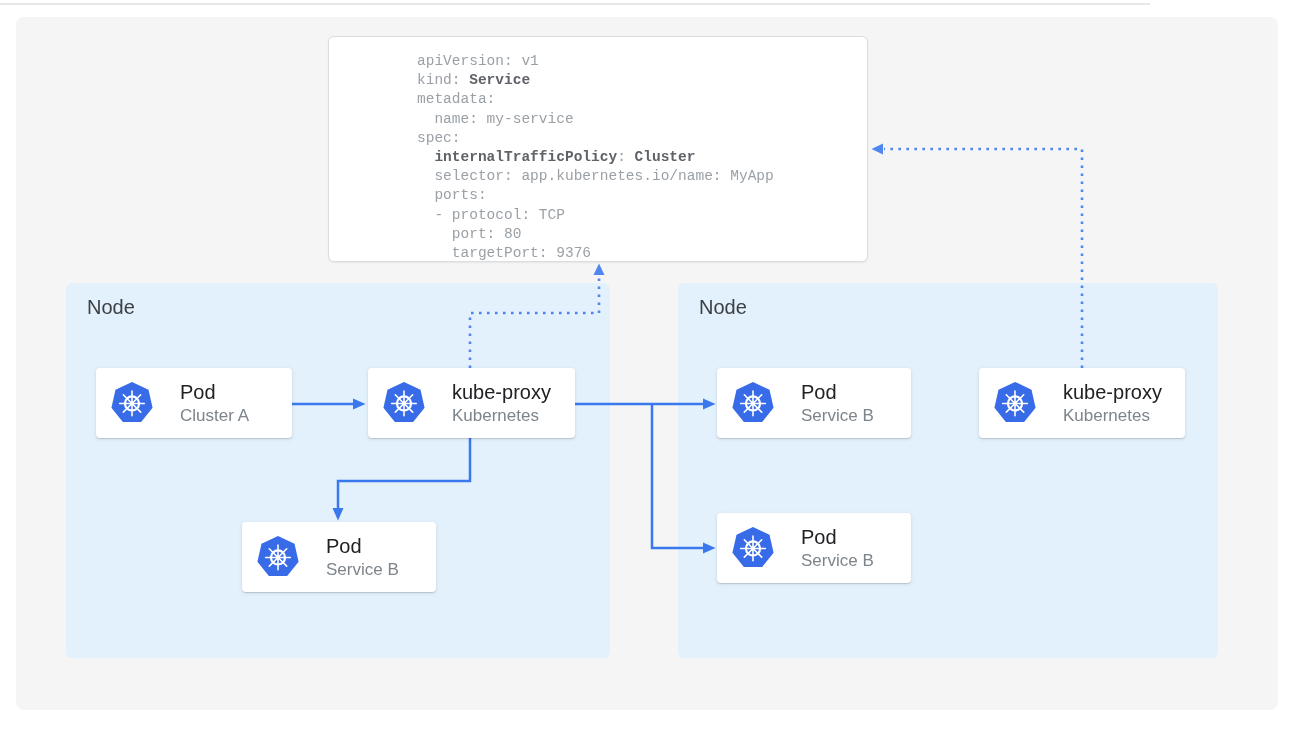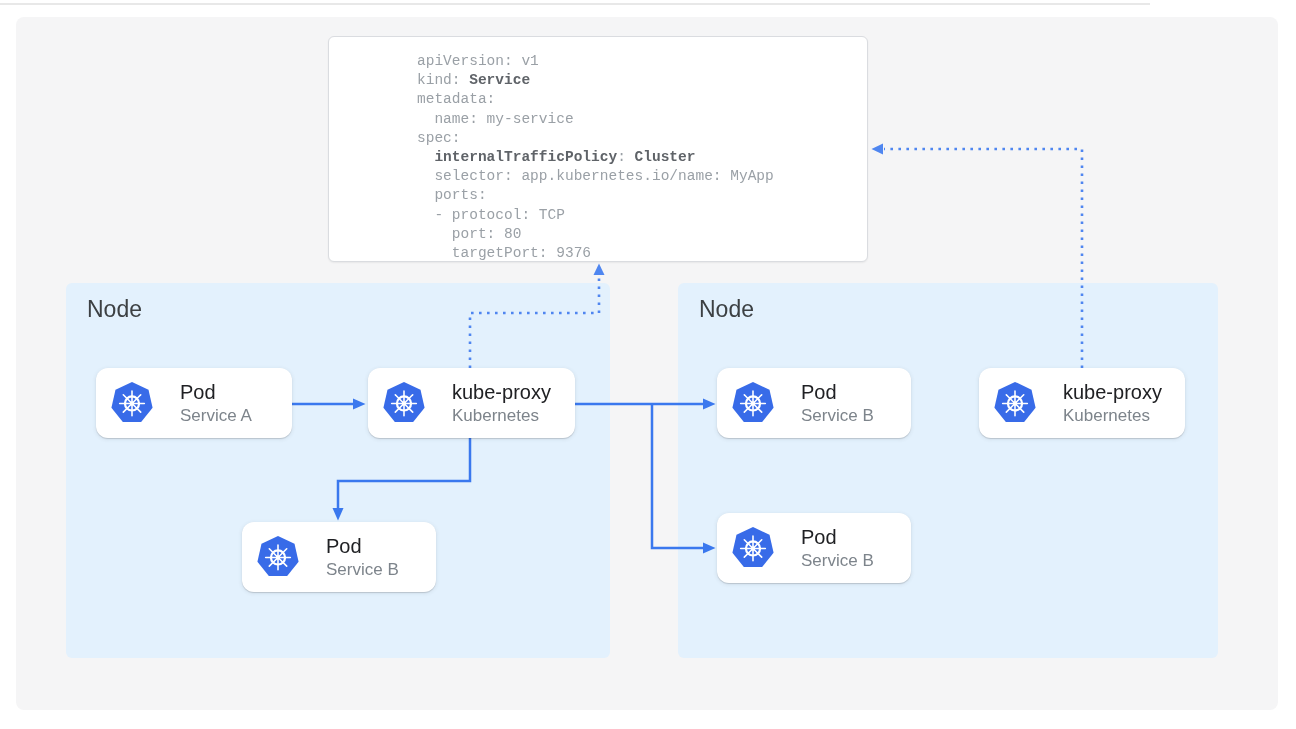--- a/index.html
+++ b/index.html
@@ -30,24 +30,24 @@
     box-shadow:0 1px 2px rgba(0,0,0,.06);}
   .yaml-card pre{font-family:"Liberation Mono",monospace;
     font-size:14.5px;line-height:19.2px;color:var(--code-text);
     padding:15px 0 0 88px;white-space:pre;}
   .yaml-card pre b{color:var(--code-bold);font-weight:bold;}
 
   
   .node{position:absolute;top:283px;height:375px;background:var(--node-bg);border-radius:6px;}
   .node-left{left:66px;width:544px;}
   .node-right{left:678px;width:540px;}
-  .node-label{position:absolute;left:21px;top:13px;font-size:23px;color:var(--node-label);}
-
-  
-  .card{position:absolute;height:70px;background:#fff;border-radius:12px;
+  .node-label{position:absolute;left:21px;top:13px;font-size:20px;color:var(--node-label);}
+
+  
+  .card{position:absolute;height:70px;background:#fff;border-radius:4px;
     box-shadow:0 1px 1px rgba(0,0,0,.14),0 1px 4px rgba(60,64,67,.12);
     display:flex;align-items:center;}
   .card .k8s-icon{width:44px;height:44px;margin-left:14px;flex:0 0 auto;}
   .card .card-text{margin-left:26px;}
   .card .card-title{font-size:20px;color:var(--title-text);line-height:24px;}
   .card .card-subtitle{font-size:17px;color:var(--subtitle-text);line-height:22px;margin-top:1px;}
 
   .card-pod-a{left:96px;top:368px;width:196px;}
   .card-kp-left{left:368px;top:368px;width:207px;}
   .card-pod-b-left{left:242px;top:522px;width:194px;}
@@ -113,21 +113,21 @@
         <line x1="50" y1="51" x2="22" y2="51"></line>
           <line x1="50" y1="51" x2="30.2" y2="70.8"></line>
         <line x1="50" y1="51" x2="50" y2="79"></line>
           <line x1="50" y1="51" x2="69.8" y2="70.8"></line>
       </g>
       <circle cx="50" cy="51" r="16" fill="none" stroke="#fff" stroke-width="5"></circle>
       <circle cx="50" cy="51" r="5" fill="#fff"></circle>
     </svg>
     <div class="card-text">
       <div class="card-title">Pod</div>
-      <div class="card-subtitle">Service A</div>
+      <div class="card-subtitle">Cluster A</div>
     </div>
   </div>
 
   <div class="card card-kp-left">
     <svg class="k8s-icon" viewBox="0 0 100 100">
       <polygon points="50,2 87.5,20.1 96.8,60.7 70.8,93.2 29.2,93.2 3.2,60.7 12.5,20.1" fill="var(--k8s-blue)"></polygon>
       <g stroke="#fff" stroke-width="3.6" stroke-linecap="round">
         <line x1="50" y1="51" x2="78" y2="51"></line>
           <line x1="50" y1="51" x2="69.8" y2="31.2"></line>
         <line x1="50" y1="51" x2="50" y2="23"></line>

